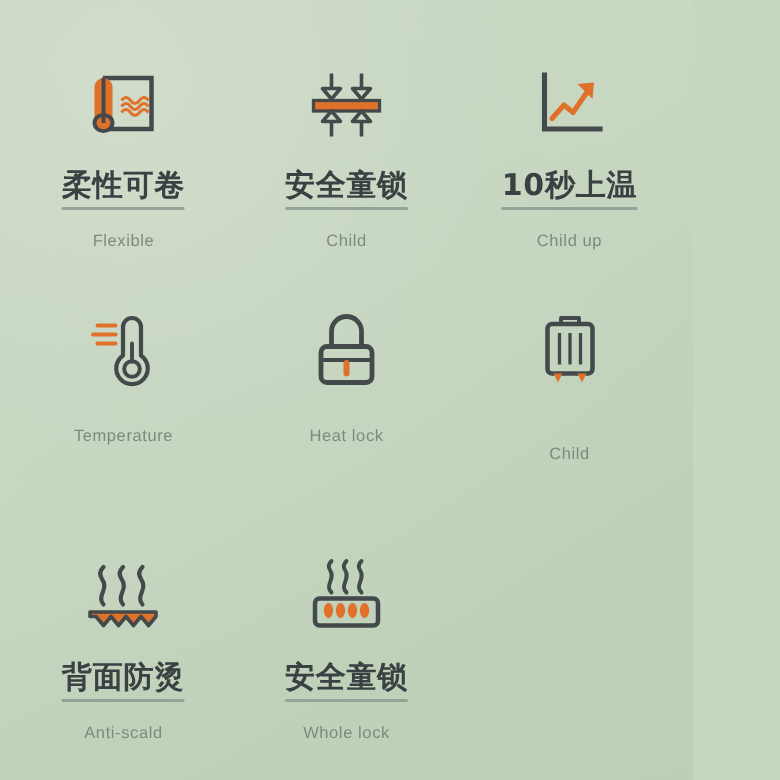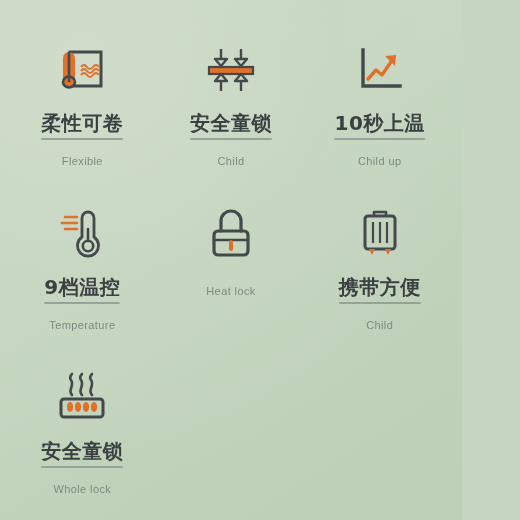--- a/index.html
+++ b/index.html
@@ -149,24 +149,20 @@
       <span class="icon-wrap">
         <svg width="46" height="52" viewBox="0 0 46 52">
           <path d="M29 4 a6 6 0 0 1 6 6 L35 29 a10.5 10.5 0 1 1 -12 0 L23 10 a6 6 0 0 1 6 -6 Z" fill="none" stroke="#44494b" stroke-width="2.8" stroke-linejoin="round"></path>
           <circle cx="29" cy="38" r="5.2" fill="none" stroke="#44494b" stroke-width="2.6"></circle>
           <path d="M29 33 L29 21" stroke="#44494b" stroke-width="2.6" stroke-linecap="round"></path>
           <path d="M6 9 L18 9" stroke="#e0712a" stroke-width="2.6" stroke-linecap="round"></path>
           <path d="M3 15 L18 15" stroke="#e0712a" stroke-width="2.6" stroke-linecap="round"></path>
           <path d="M6 21 L18 21" stroke="#e0712a" stroke-width="2.6" stroke-linecap="round"></path>
         </svg>
       </span>
-      <span class="title-block">
-        <span class="cn-title">9档温控</span>
-        <span class="title-rule"></span>
-      </span>
       <span class="en-title">Temperature</span>
     </div>
 
 
     <div class="cell">
       <span class="icon-wrap">
         <svg width="44" height="50" viewBox="0 0 44 50">
           <path d="M12 22 L12 12 a10 10 0 0 1 20 0 L32 22" fill="none" stroke="#44494b" stroke-width="3.2" stroke-linecap="round"></path>
           <rect x="5" y="22" width="34" height="24" rx="4" fill="none" stroke="#44494b" stroke-width="3.2"></rect>
           <path d="M5 31 L39 31" stroke="#44494b" stroke-width="2.6"></path>
@@ -182,26 +178,40 @@
           <path d="M17 7 L17 3 L29 3 L29 7" fill="none" stroke="#44494b" stroke-width="2.6" stroke-linejoin="round"></path>
           <rect x="8" y="7" width="30" height="33" rx="3" fill="none" stroke="#44494b" stroke-width="3"></rect>
           <path d="M16 13 L16 34" stroke="#44494b" stroke-width="2.2"></path>
           <path d="M23 13 L23 34" stroke="#44494b" stroke-width="2.2"></path>
           <path d="M30 13 L30 34" stroke="#44494b" stroke-width="2.2"></path>
           <path d="M12 40 L18 40 L15 46 Z" fill="#e0712a"></path>
           <path d="M28 40 L34 40 L31 46 Z" fill="#e0712a"></path>
         </svg>
       </span>
       <span class="title-block">
-        <span class="cn-title">携带方便</span>
         <span class="title-rule"></span>
       </span>
       <span class="en-title">Child</span>
     </div>
 
+    <div class="cell">
+      <span class="icon-wrap">
+        <svg width="52" height="46" viewBox="0 0 52 46">
+          <path d="M13 28 C8 22 17 18 12 11 C10 8 11 5 13 3" fill="none" stroke="#44494b" stroke-width="2.8" stroke-linecap="round"></path>
+          <path d="M26 28 C21 22 30 18 25 11 C23 8 24 5 26 3" fill="none" stroke="#44494b" stroke-width="2.8" stroke-linecap="round"></path>
+          <path d="M39 28 C34 22 43 18 38 11 C36 8 37 5 39 3" fill="none" stroke="#44494b" stroke-width="2.8" stroke-linecap="round"></path>
+          <path d="M4 33 L48 33 L48 36 L43 42 L38 36 L33 42 L28 36 L23 42 L18 36 L13 42 L8 36 L4 36 Z" fill="#e0712a" stroke="#44494b" stroke-width="2.4" stroke-linejoin="round"></path>
+        </svg>
+      </span>
+      <span class="title-block">
+        <span class="cn-title">背面防烫</span>
+        <span class="title-rule"></span>
+      </span>
+      <span class="en-title">Anti-scald</span>
+    </div>
 
     <div class="cell">
       <span class="icon-wrap">
         <svg width="52" height="50" viewBox="0 0 52 50">
           <path d="M16 22 C11 17 19 13 15 7 C13.5 4.8 14.5 2.5 16 1" fill="none" stroke="#44494b" stroke-width="2.6" stroke-linecap="round"></path>
           <path d="M26 22 C21 17 29 13 25 7 C23.5 4.8 24.5 2.5 26 1" fill="none" stroke="#44494b" stroke-width="2.6" stroke-linecap="round"></path>
           <path d="M36 22 C31 17 39 13 35 7 C33.5 4.8 34.5 2.5 36 1" fill="none" stroke="#44494b" stroke-width="2.6" stroke-linecap="round"></path>
           <rect x="5" y="26" width="42" height="18" rx="3" fill="none" stroke="#44494b" stroke-width="3"></rect>
           <ellipse cx="14" cy="34" rx="3.1" ry="5" fill="#e0712a"></ellipse>
           <ellipse cx="22" cy="34" rx="3.1" ry="5" fill="#e0712a"></ellipse>

